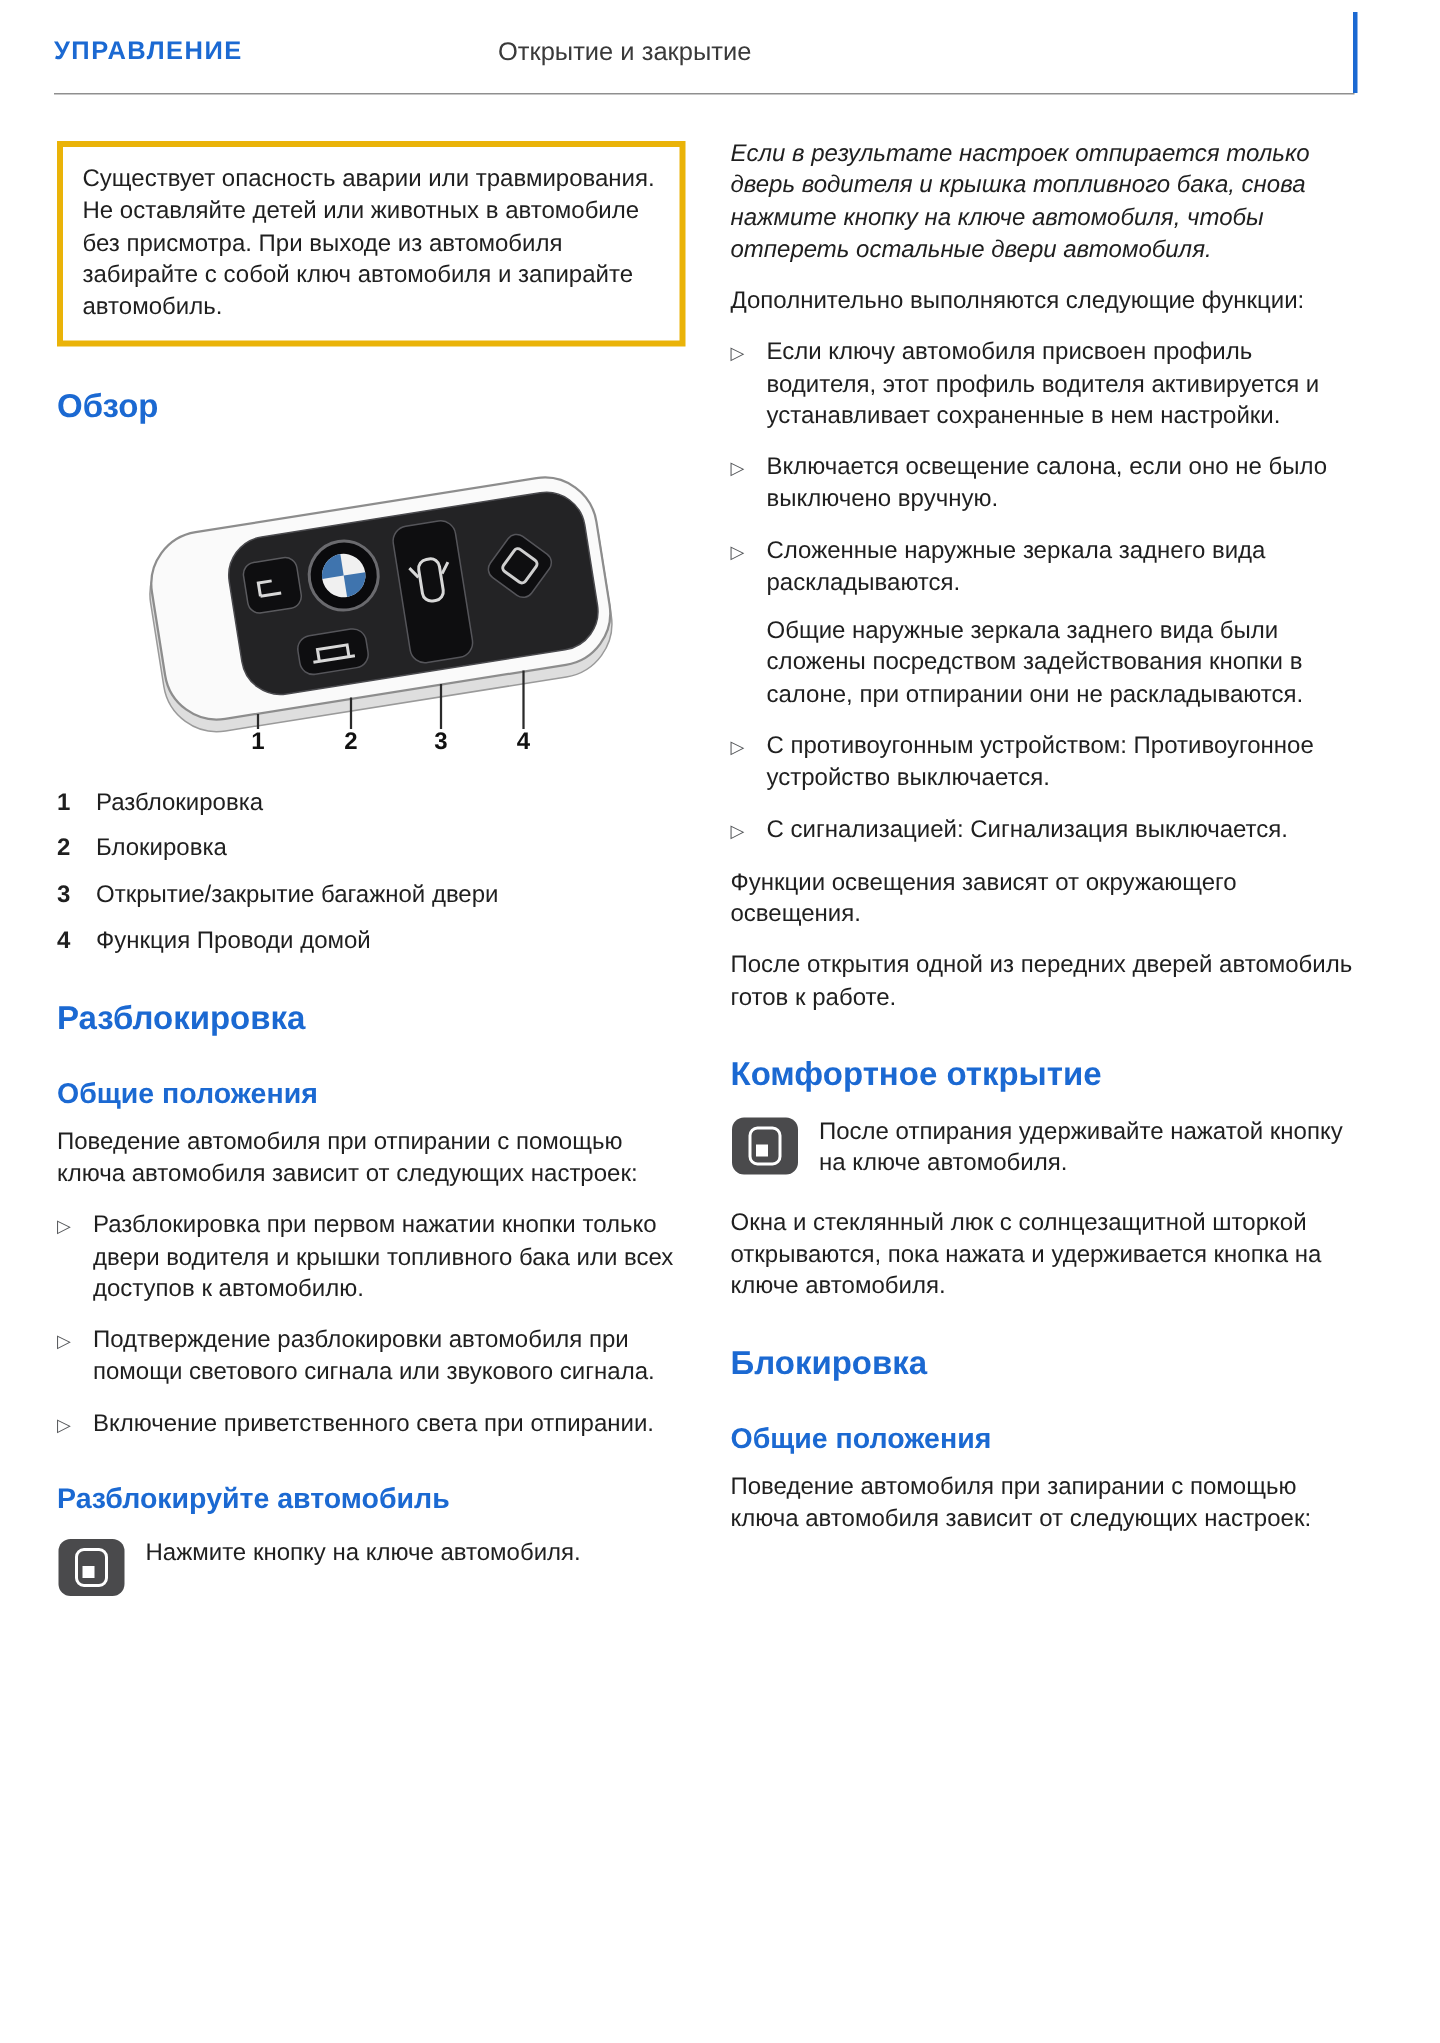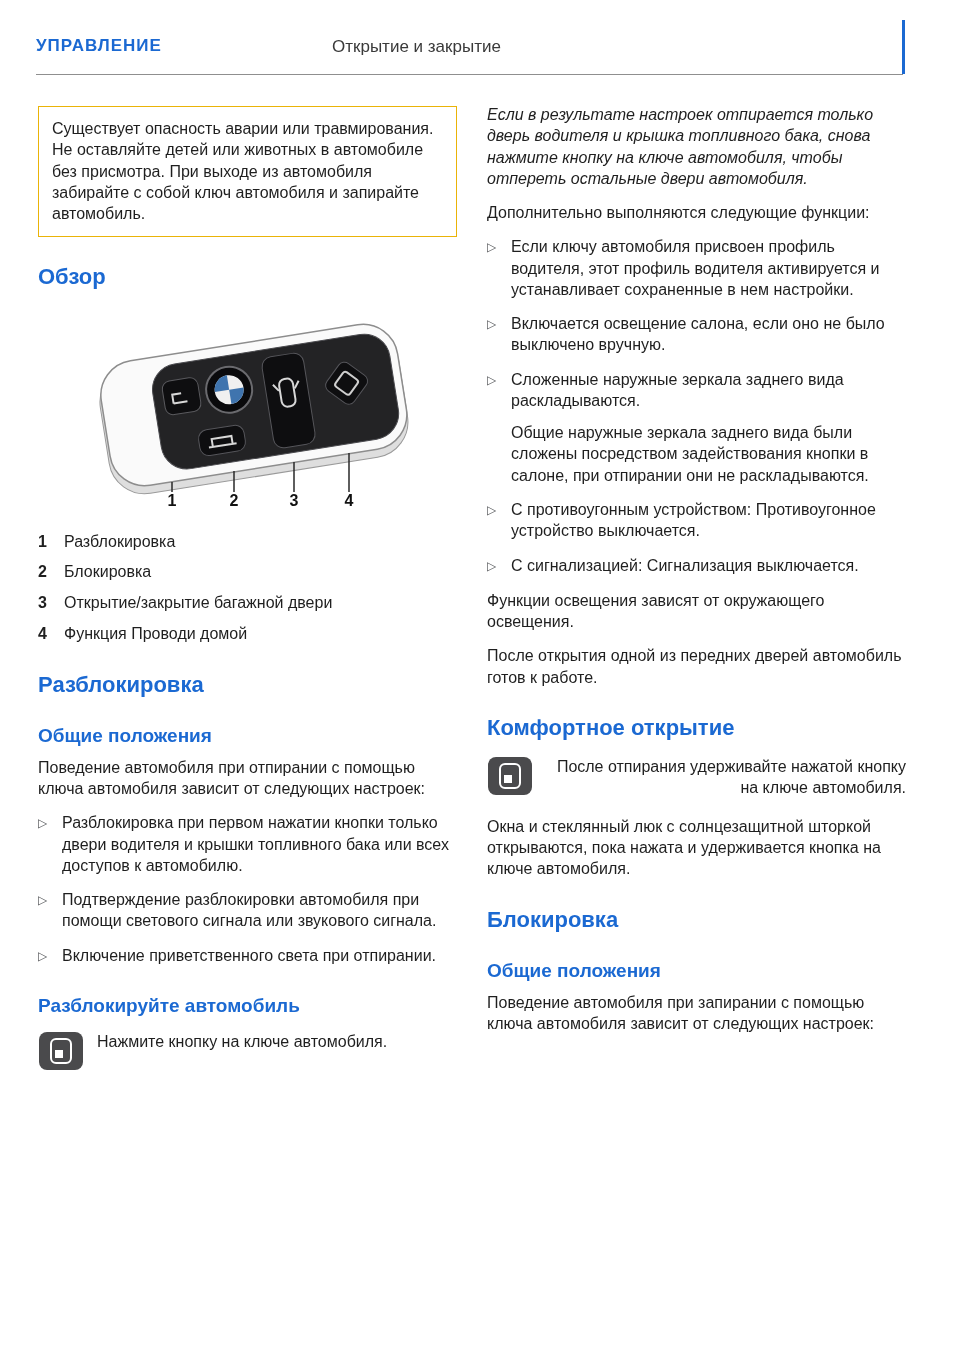--- a/index.html
+++ b/index.html
@@ -1,57 +1,57 @@
 <!DOCTYPE html>
 <html lang="ru"><head>
 <meta charset="utf-8">
 <style>
   * { box-sizing: border-box; }
   html,body { margin:0; padding:0; background:#ffffff; }
   body { font-family:"Liberation Sans", sans-serif; color:#1f1f1f; }
-  .page { position:relative; width:960px; height:1154px; background:#fff; overflow:hidden; margin:12px auto; }
+  .page { position:relative; width:960px; height:1154px; background:#fff; overflow:hidden; margin:0 auto; }
 
   
   .chapter { position:absolute; left:36px; top:24px; font-size:17px; font-weight:bold;
              letter-spacing:1px; color:#1b69d2; }
   .section { position:absolute; left:332px; top:25px; font-size:17px; color:#3a3a3a; }
   .header-rule { position:absolute; left:36px; right:57px; top:62px; height:1px; background:#8f8f8f; }
   .header-accent { position:absolute; right:55px; top:8px; width:3px; height:54px; background:#1b69d2; }
 
   
   .content { position:absolute; top:92px; left:38px; width:868px; display:flex; gap:30px; }
   .col { width:419px; }
 
   .p { font-size:16px; line-height:1.33; margin:0 0 13px; color:#1f1f1f; }
   .h1 { color:#1b69d2; font-size:22px; font-weight:bold; margin:28px 0 16px; line-height:1.1; }
   .h2 { color:#1b69d2; font-size:19px; font-weight:bold; margin:28px 0 10px; line-height:1.15; }
   .col > .h1:first-child, .col > .p:first-child { margin-top:0;font-style:italic; }
 
-  .warning-box { border:1px solid #eab308; padding:11px 13px 8px; margin:2px 0 6px; }
+  .warning-box { border:4px solid #eab308; padding:11px 13px 8px; margin:2px 0 6px; }
   .warning-box .p { margin-bottom:4px; }
 
   
   .key-figure { position:relative; width:420px; height:216px; margin:4px 0 10px 6px; }
   .key-figure svg { display:block; }
   .callout { position:absolute; top:186px; width:16px; text-align:center;
              font-size:16px; font-weight:bold; color:#111; }
   .c1 { left:120px; } .c2 { left:182px; } .c3 { left:242px; } .c4 { left:297px; }
 
   .key-list { list-style:none; margin:6px 0 2px; padding:0; }
   .key-list li { display:flex; gap:12px; margin-bottom:10px; font-size:16px; line-height:1.3; }
   .key-list .n { font-weight:bold; min-width:14px; }
 
   .bullets { list-style:none; margin:4px 0 10px; padding:0; }
   .bullets li { display:flex; gap:10px; margin-bottom:13px; font-size:16px; line-height:1.33; }
   .tri { flex:0 0 14px; color:#55575a; font-size:12px; line-height:1.85; }
   .note { display:block; margin-top:11px; }
 
   .instruction { display:flex; gap:13px; align-items:flex-start; margin:14px 0 16px; }
   .instruction .key-icon { flex:0 0 46px; }
-  .instruction .p { margin:0;text-align:right; }
+  .instruction .p { margin:0; }
 
   
   .page-num { position:absolute; left:38px; top:1272px; font-size:30px; font-weight:bold; color:#151515; }
   .footer-rule { position:absolute; left:96px; right:72px; top:1301px; height:1px; background:#8f8f8f; }
   .edition { position:absolute; left:0; right:0; top:1309px; text-align:center; font-size:13.5px; color:#4c4c4c;padding-left:24px; }
   .watermark { position:absolute; right:52px; top:1326px; font-size:22px; color:#0f172a; letter-spacing:0.5px; }
 </style>
 </head>
 <body>
 

